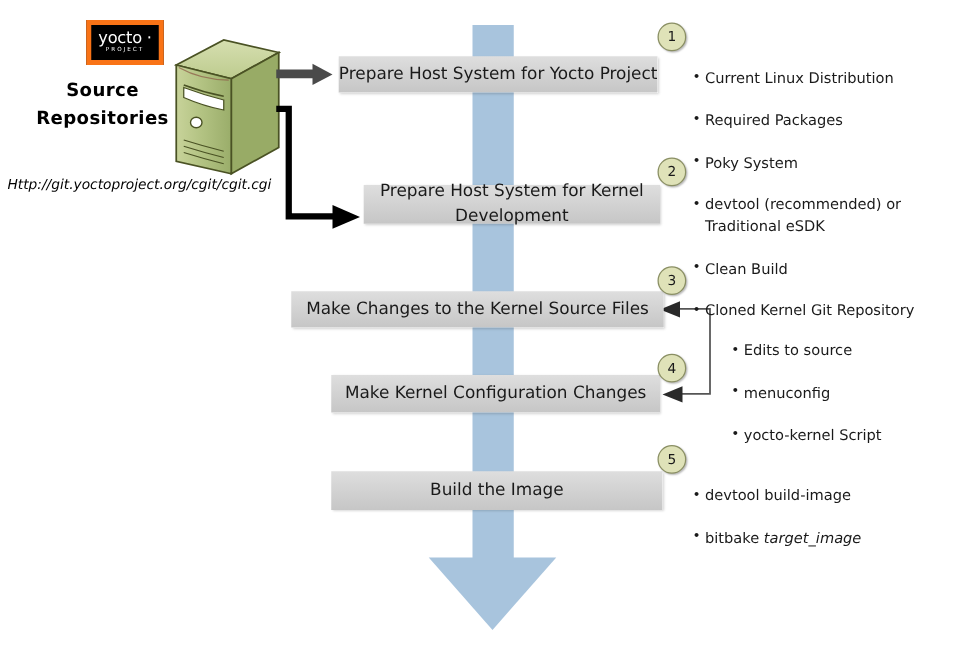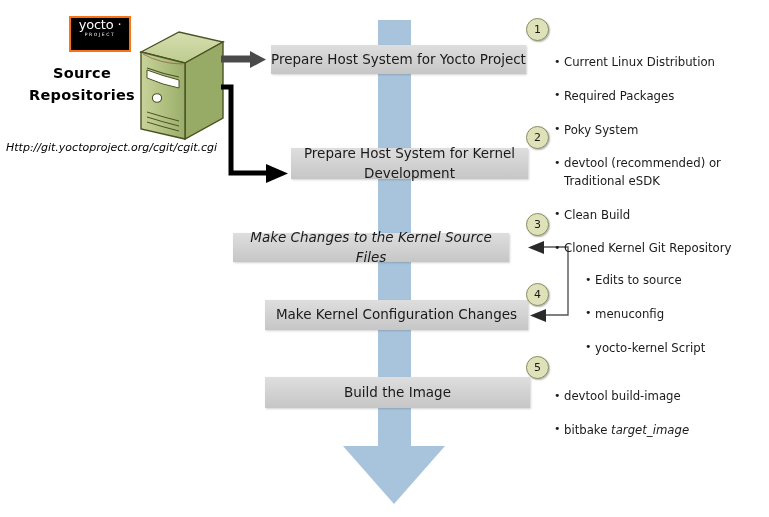--- a/index.html
+++ b/index.html
@@ -21,25 +21,26 @@
   }
 
   
   .yocto-logo {
     position: absolute;
     left: 69px;
     top: 16px;
     width: 62px;
     height: 36px;
     background: #000000;
-    border: 2px solid #f97316;
+    border: 4px solid #f97316;
     box-sizing: border-box;
     display: flex;
     flex-direction: column;
     align-items: center;
+    justify-content: center;
     line-height: 1;
   }
   .yocto-logo .y-main {
     color: #ffffff;
     font-family: "DejaVu Sans", sans-serif;
     font-size: 13px;
     letter-spacing: -0.2px;
     font-weight: 400;
   }
   .yocto-logo .y-sub {
@@ -111,21 +112,21 @@
     justify-content: center;
     text-align: center;
     font-size: 13.5px;
     color: #1a1a1a;
     box-sizing: border-box;
     line-height: 1.45;
     box-shadow: 1px 1px 2px rgba(0,0,0,0.18);
   }
   #box1 { left: 271px; top: 45px;  width: 255px; height: 29px; }
   #box2 { left: 291px; top: 148px; width: 237px; height: 31px; }
-  #box3 { left: 233px; top: 233px; width: 276px; height: 29px; font-style: italic; }
+  #box3 { left: 233px; top: 233px; width: 298px; height: 29px; }
   #box4 { left: 265px; top: 300px; width: 263px; height: 30px; }
   #box5 { left: 265px; top: 377px; width: 265px; height: 31px; }
 
   
   .step-circle {
     position: absolute;
     width: 23px;
     height: 23px;
     border-radius: 50%;
     background: #dfe2b8;

